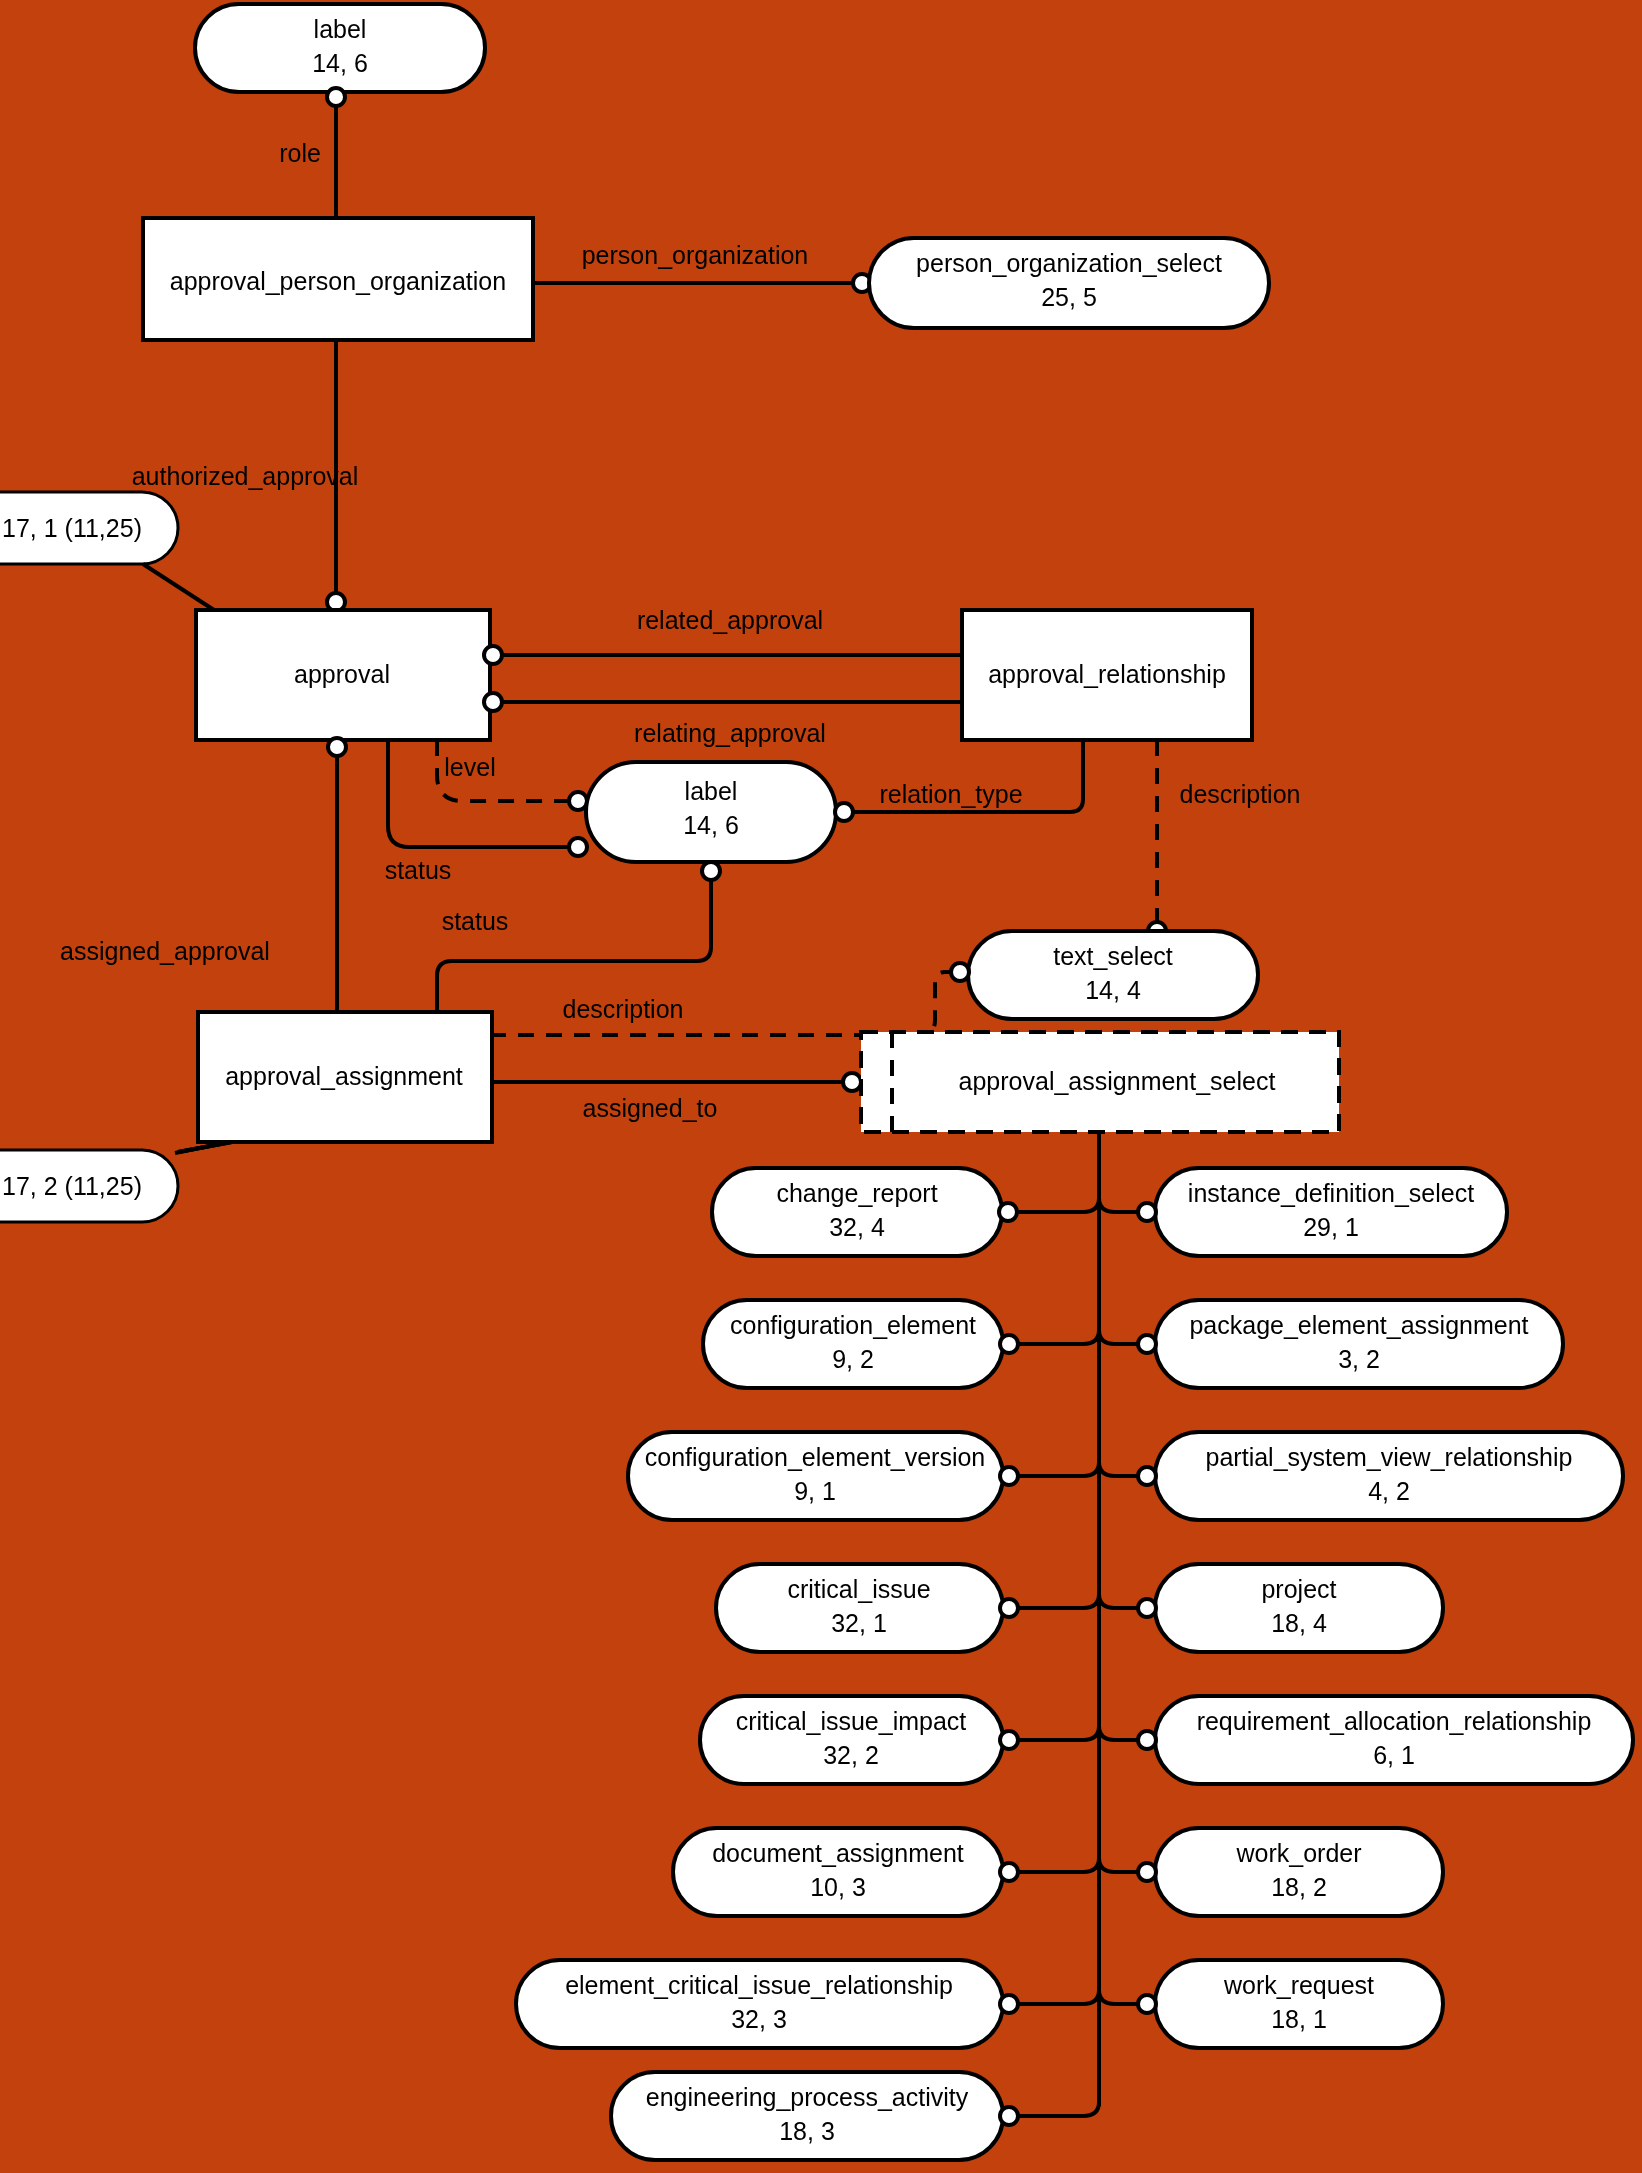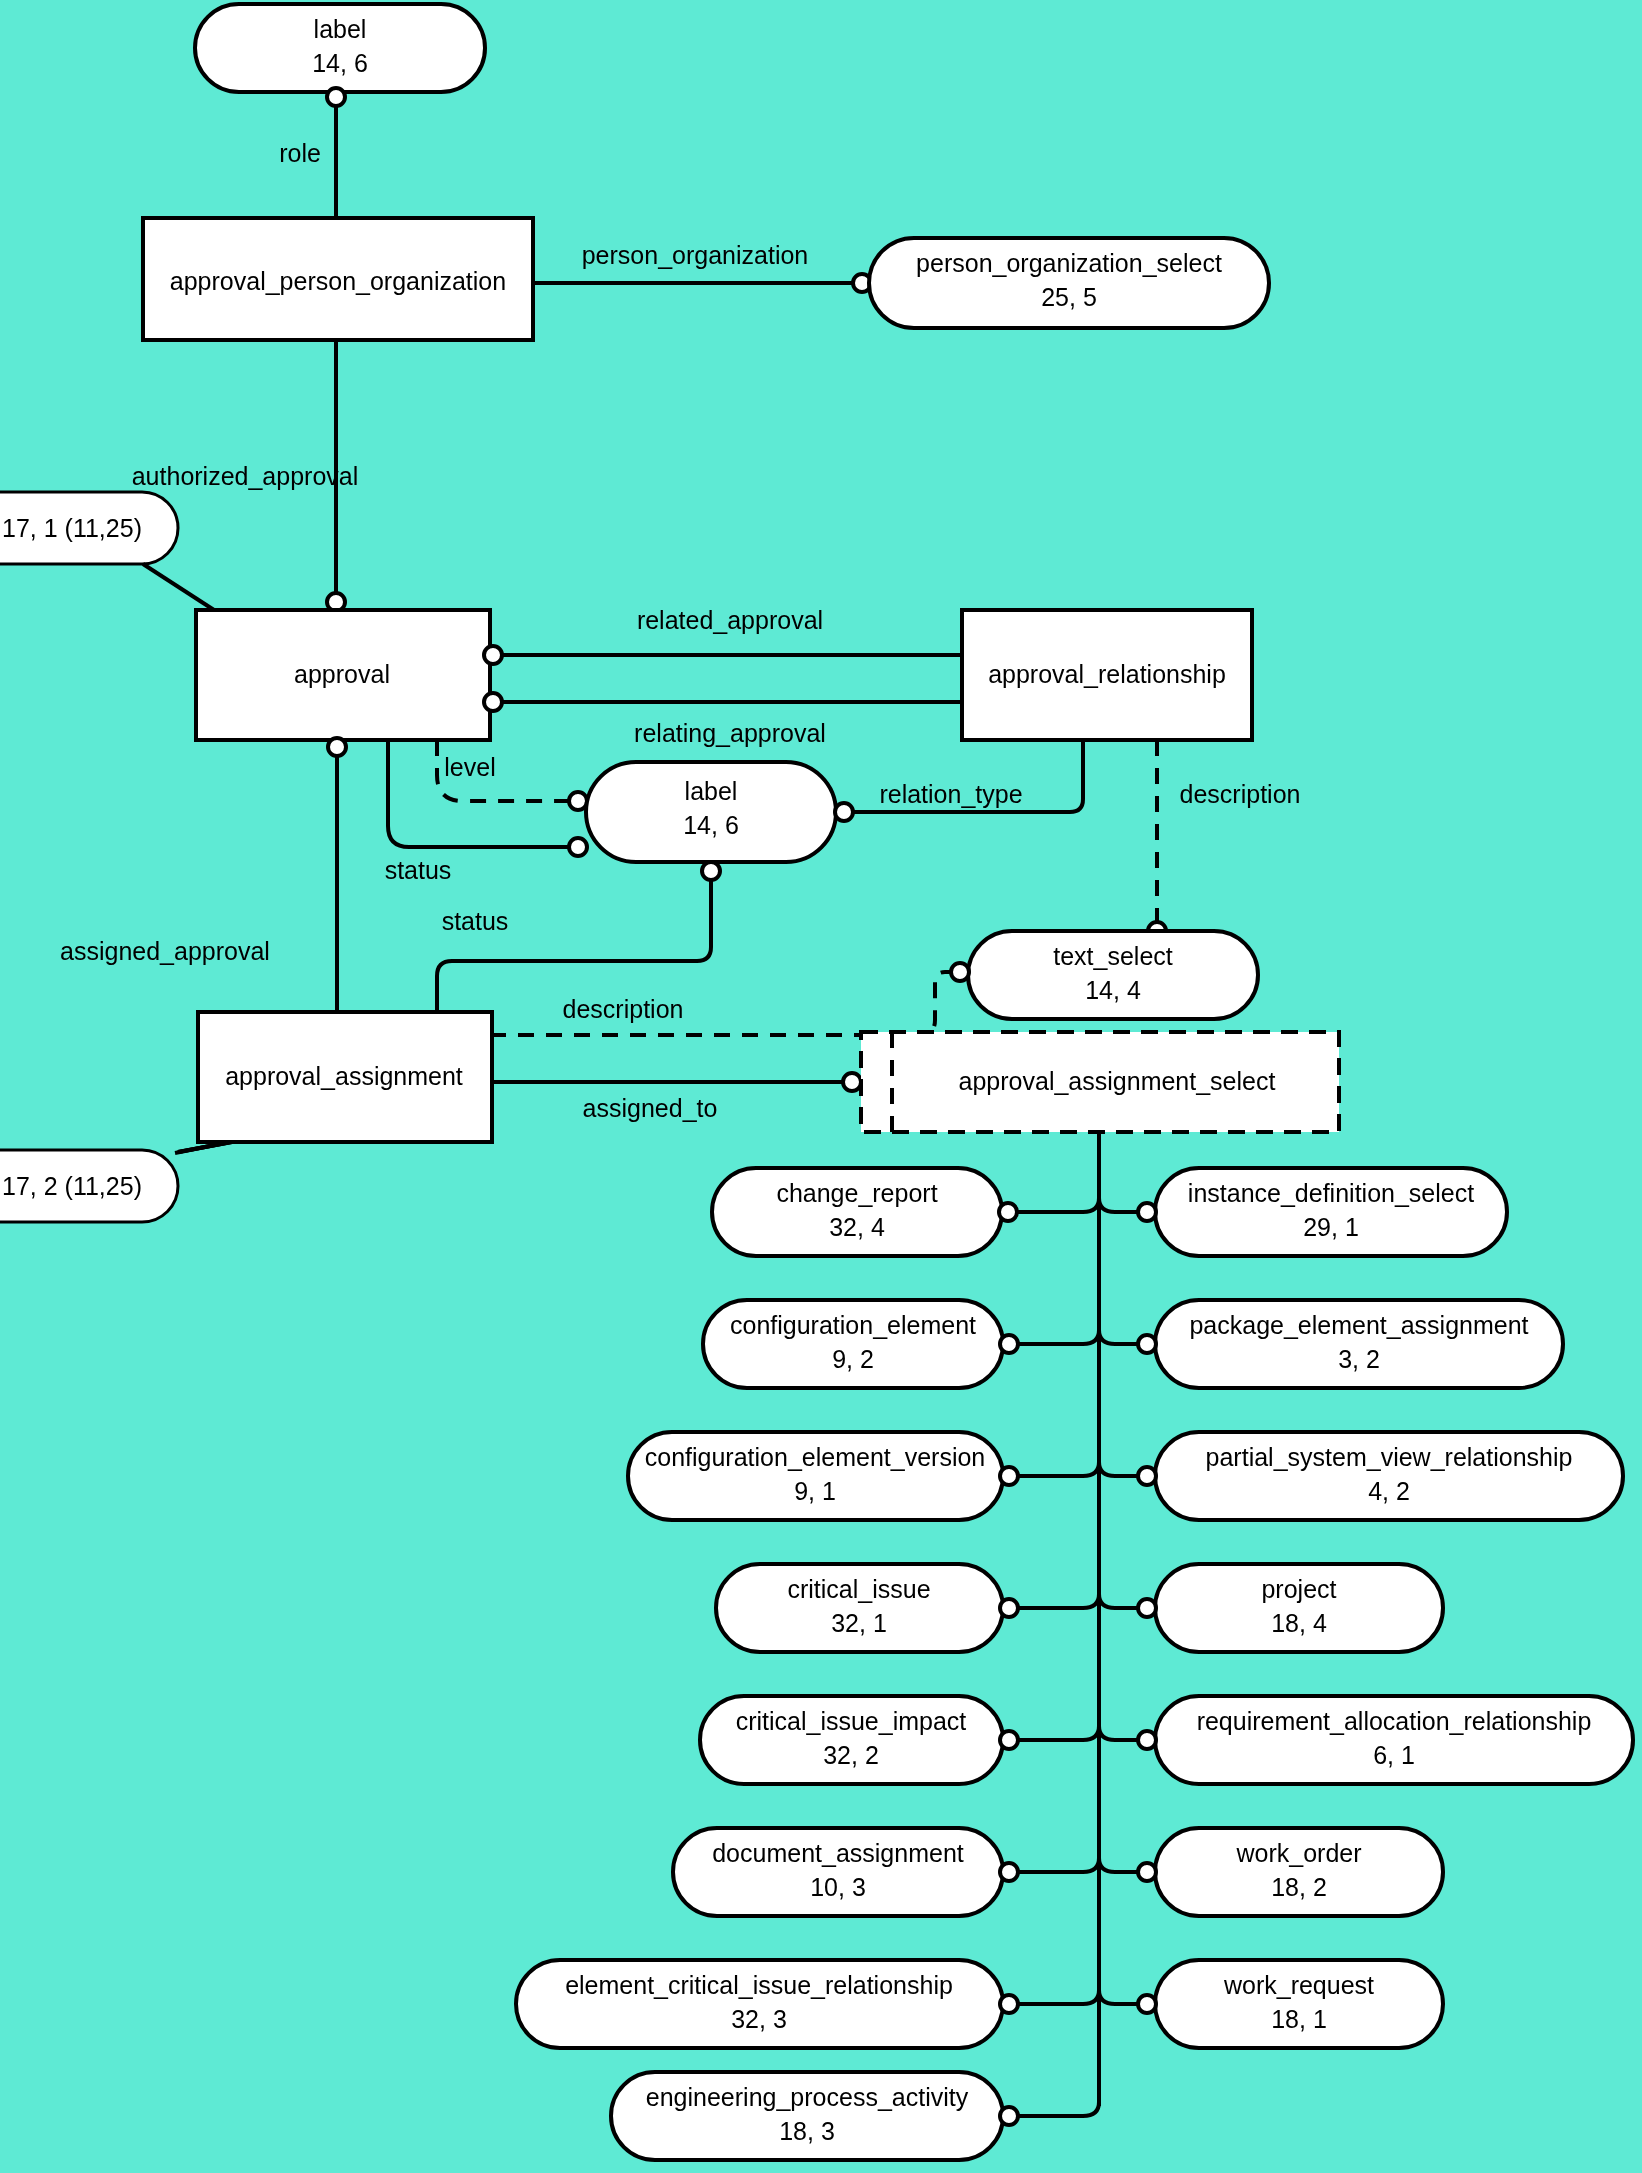--- a/index.html
+++ b/index.html
@@ -4,21 +4,21 @@
 <style>
   html, body {
     margin: 0;
     padding: 0;
     background: #ffffff;
   }
   #diagram-root {
     position: relative;
     width: 1642px;
     height: 2173px;
-    background: #5eead4;
+    background: #c2410c;
     font-family: "Liberation Sans", sans-serif;
   }
   svg#express-g {
     display: block;
     width: 1642px;
     height: 2173px;
   }
   .ent-rect {
     fill: #ffffff;
     stroke: #000000;

